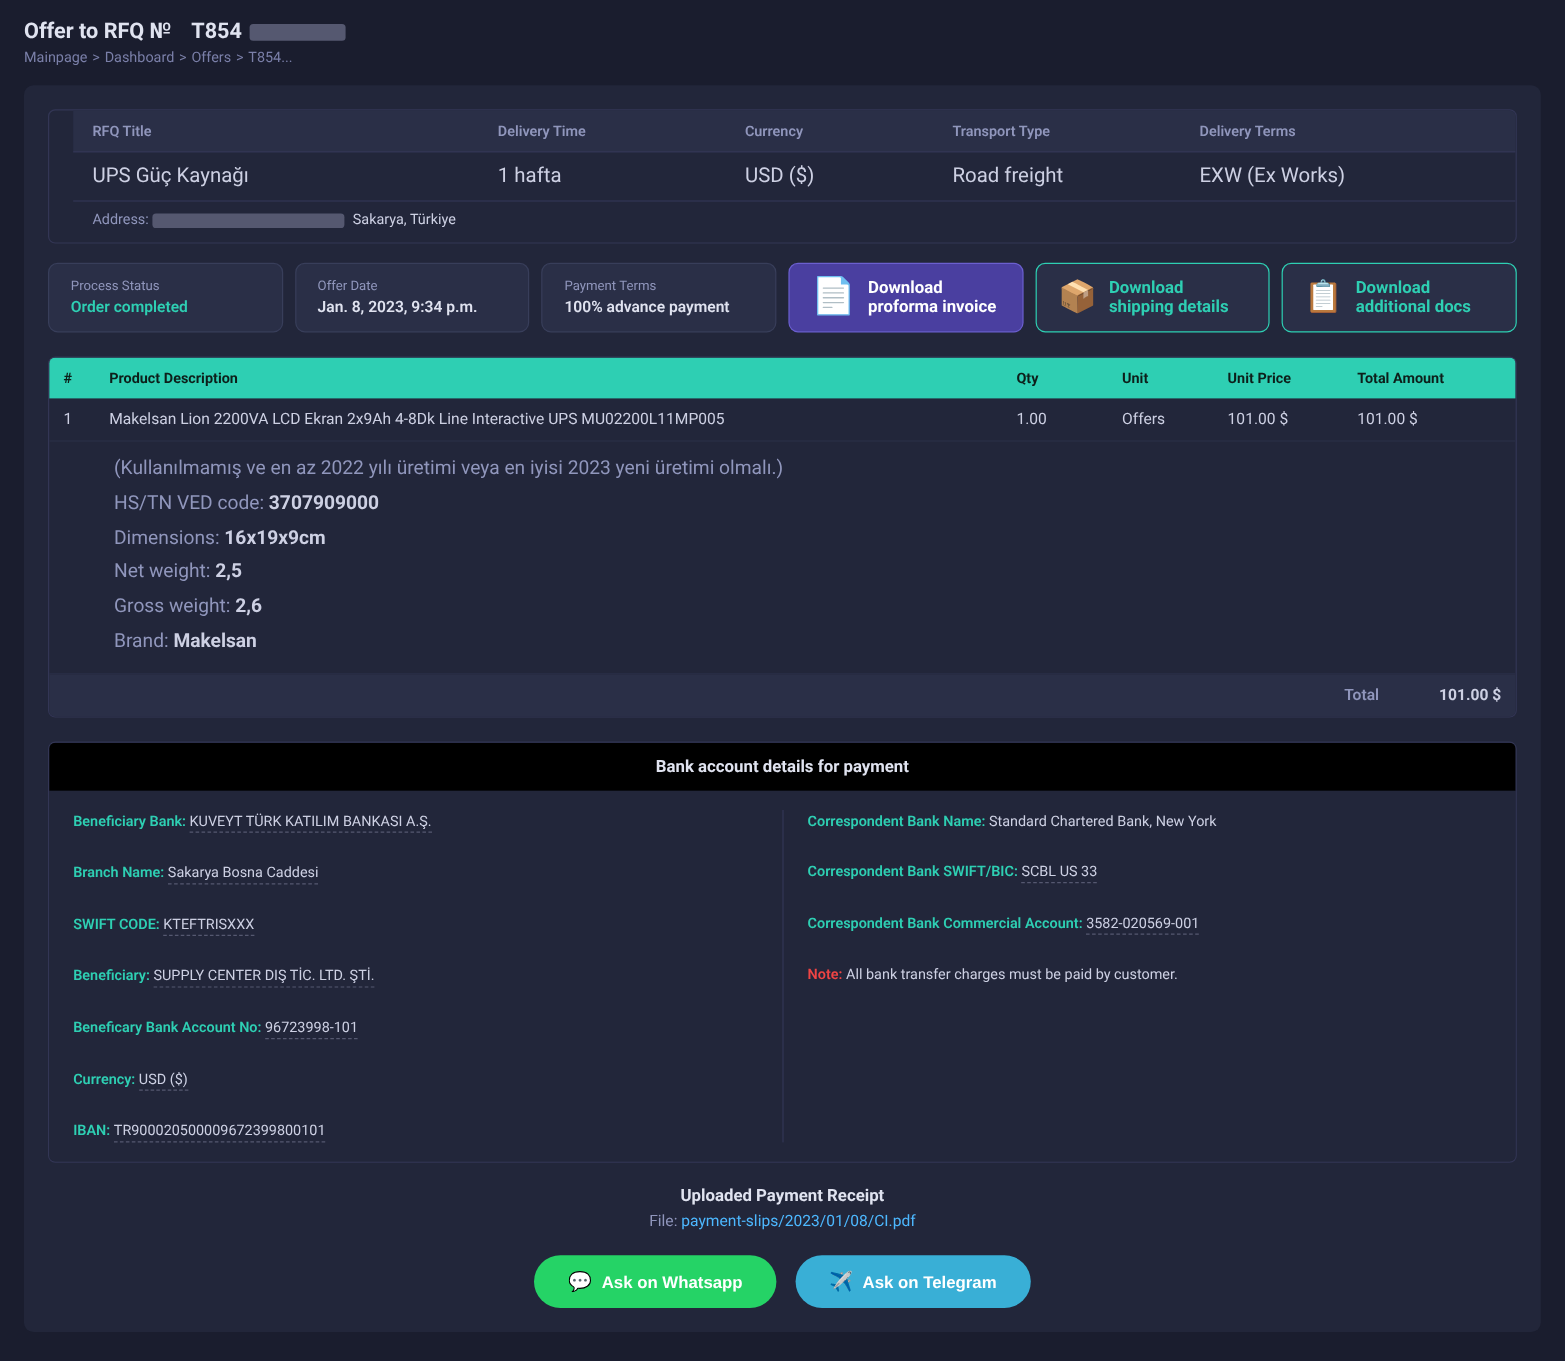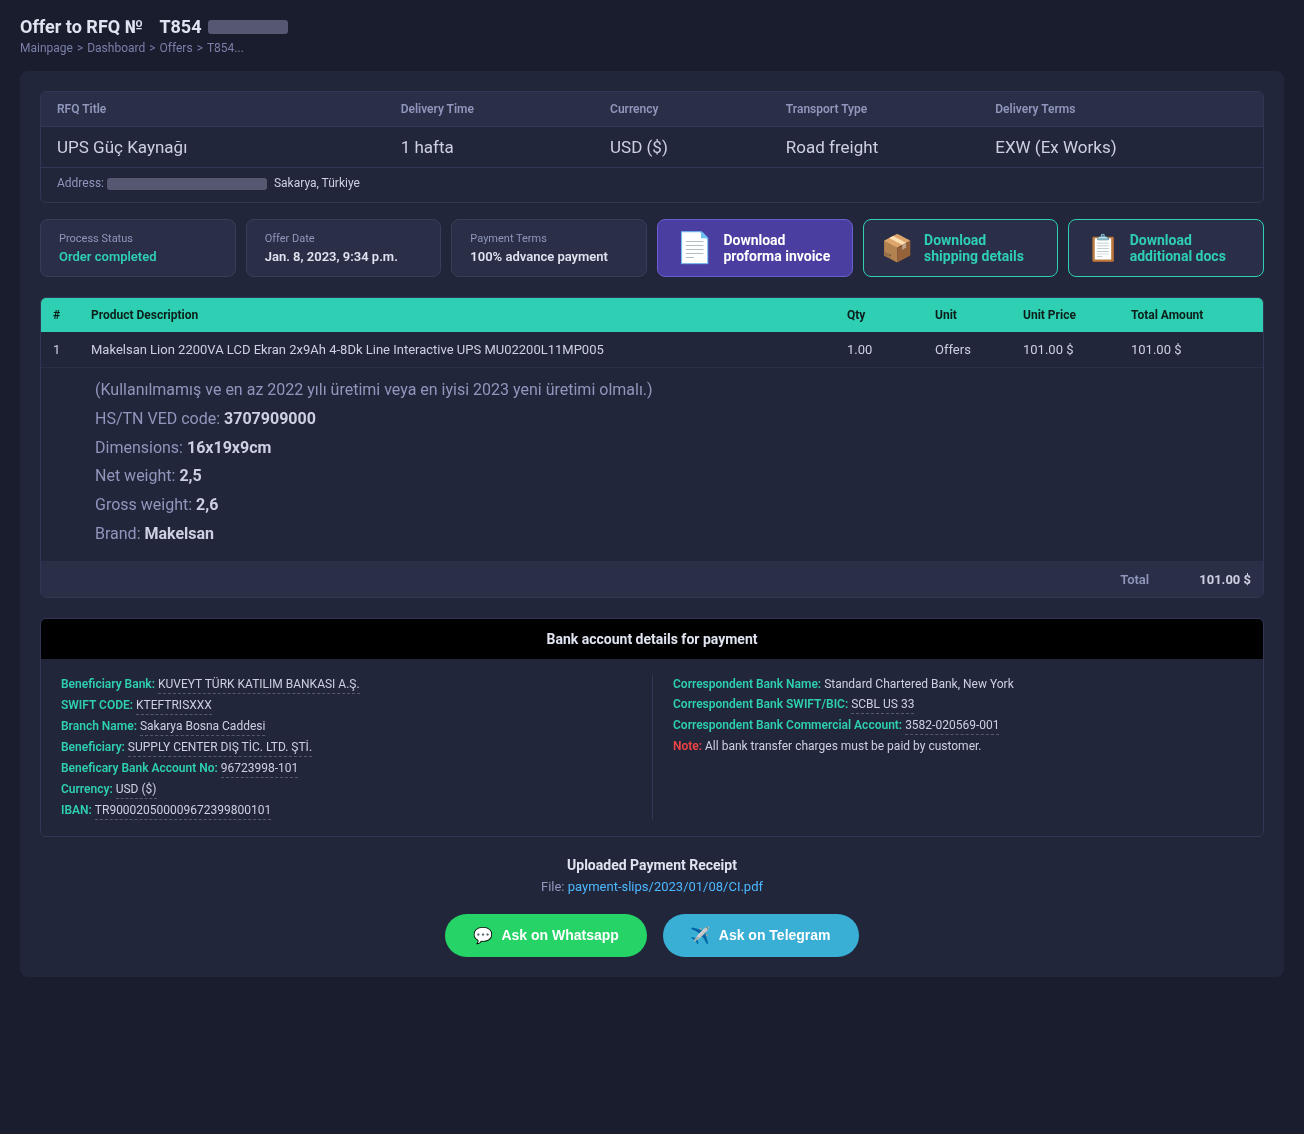--- a/index.html
+++ b/index.html
@@ -24,20 +24,21 @@
       border-radius: 8px;
       padding: 20px;
       margin-top: 16px;
     }
 
     .info-table-wrapper {
       border: 1px solid #333655;
       border-radius: 6px;
       overflow: hidden;
       margin-bottom: 16px;
+      padding-left: 20px;
     }
     .info-table-header {
       display: grid;
       grid-template-columns: 2fr 1.2fr 1fr 1.2fr 1.5fr;
       background: #2a2f47;
       border-bottom: 1px solid #333655;
       padding: 10px 16px;
       gap: 8px;
     }
     .info-table-header span { color: #9096bc; font-size: 12px; font-weight: 600; }
@@ -165,21 +166,21 @@
       color: #e0e3f0;
       font-size: 14px;
     }
     .bank-body {
       display: grid;
       grid-template-columns: 1fr 1fr;
       gap: 0;
       padding: 16px 20px;
       background: #22263a;
     }
-    .bank-col { display: flex; flex-direction: column; gap: 2px; padding-right: 20px; }
+    .bank-col { display: flex; flex-direction: column; gap: 24px; padding-right: 20px; }
     .bank-col.right { padding-right: 0; padding-left: 20px; border-left: 1px solid #333655; }
     .bank-field { font-size: 12px; line-height: 1.5; }
     .bank-field .field-label { color: #2ecfb3; font-weight: 600; }
     .bank-field .field-value { color: #cdd0e3; }
     .bank-field .field-value.dashed {
       display: inline-block;
       border-bottom: 1px dashed #555870;
     }
     .note-text { font-size: 12px; color: #cdd0e3; line-height: 1.6; }
     .note-text .note-label { color: #ef4444; font-weight: 600; }
@@ -353,26 +354,26 @@
   <div class="bank-card">
     <div class="bank-header">Bank account details for payment</div>
     <div class="bank-body">
 
       <div class="bank-col">
         <div class="bank-field">
           <span class="field-label">Beneficiary Bank:</span>
           <span class="field-value dashed">KUVEYT TÜRK KATILIM BANKASI A.Ş.</span>
         </div>
         <div class="bank-field">
+          <span class="field-label">Branch Name:</span>
+          <span class="field-value dashed">Sakarya Bosna Caddesi</span>
+        </div>
+        <div class="bank-field">
           <span class="field-label">SWIFT CODE:</span>
           <span class="field-value dashed">KTEFTRISXXX</span>
-        </div>
-        <div class="bank-field">
-          <span class="field-label">Branch Name:</span>
-          <span class="field-value dashed">Sakarya Bosna Caddesi</span>
         </div>
         <div class="bank-field">
           <span class="field-label">Beneficiary:</span>
           <span class="field-value dashed">SUPPLY CENTER DIŞ TİC. LTD. ŞTİ.</span>
         </div>
         <div class="bank-field">
           <span class="field-label">Beneficary Bank Account No:</span>
           <span class="field-value dashed">96723998-101</span>
         </div>
         <div class="bank-field">

